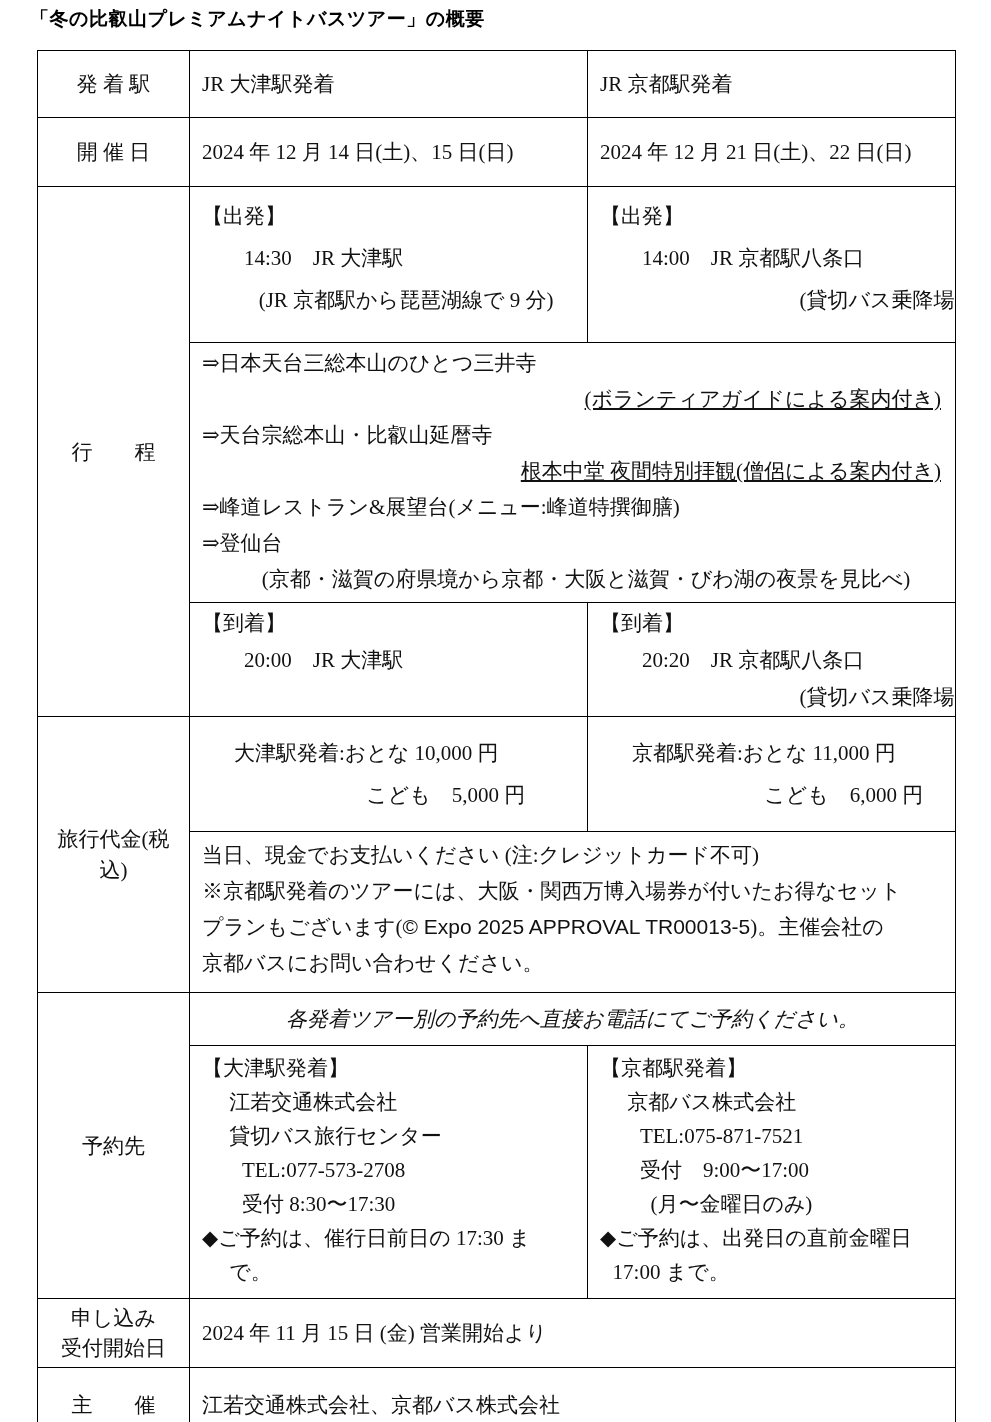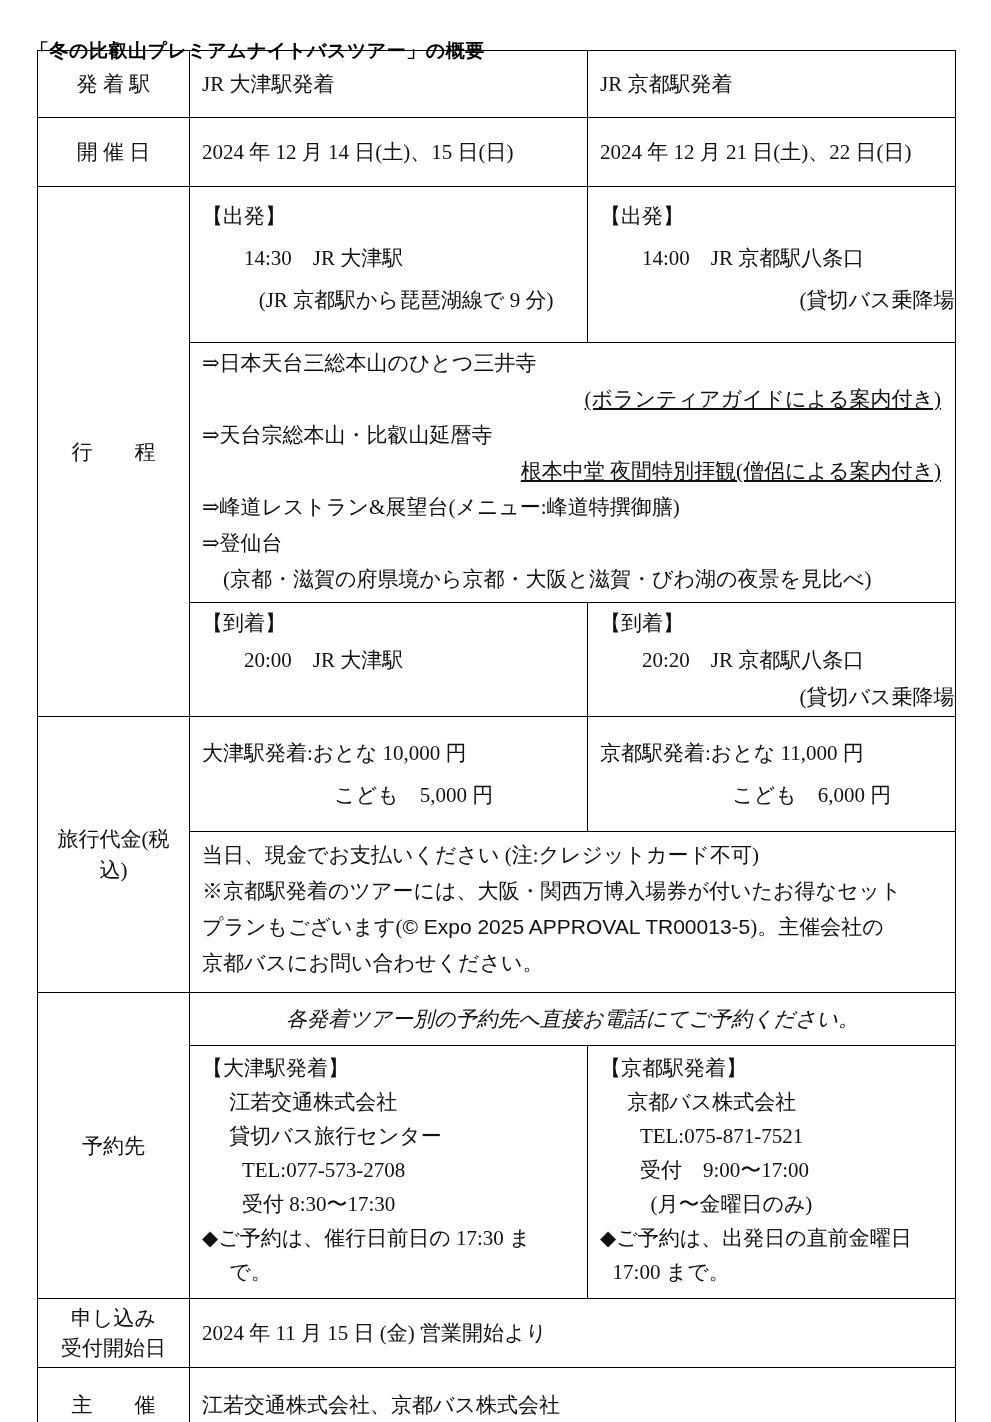--- a/index.html
+++ b/index.html
@@ -10,53 +10,52 @@
     color:#111;
     font-family:"Liberation Serif","DejaVu Serif",serif;
     font-size:21px;
     box-sizing:border-box;
   }
   .doc-title{
     position:absolute;left:30px;top:6px;
     font-family:"Liberation Sans","DejaVu Sans",sans-serif;
     font-weight:bold;font-size:19px;color:#000;
     letter-spacing:.5px;
-    margin-top:32px;
   }
   table.tour{
     position:absolute;left:37px;top:50px;
     border-collapse:collapse;table-layout:fixed;
     width:918px;
   }
   table.tour td{
     border:1.5px solid #000;
     padding:0;vertical-align:middle;
     overflow:hidden;
   }
   col.c1{width:152px}col.c2{width:398px}col.c3{width:368px}
   .lbl{text-align:center;}
   .lbl2{text-align:center;line-height:1.45;}
   .top{vertical-align:top !important;}
   .pad{padding-left:12px !important;padding-right:6px !important;}
   .ln{line-height:36px;white-space:nowrap;}
   .dep .ln{line-height:42px;}
   .arr .ln{line-height:37px;}
   .bk .ln{line-height:34px;}
-  .price .ln{line-height:42px;}
+  .price .ln{line-height:42px;margin-left:32px;}
   .note-cell .ln{line-height:36px;white-space:normal;}
   .dep{padding-top:8px !important;}
   .itin{padding-top:2px !important;margin-top:14px;}
   .arr{padding-top:2px !important;}
   .bk{padding-top:5px !important;}
   .note-cell{padding-top:5px !important;}
   .t2{padding-left:2em;}        
   .n-otsu{padding-left:2.7em;}  
   .n-kyoto{padding-left:9.5em;} 
   .right{text-align:right;padding-right:8px;text-decoration:underline;}
-  .ind1{padding-left:1em;}
+  .ind1{padding-left:1em;text-align:center;}
   .i1{padding-left:1.3em;}
   .i15{padding-left:1.9em;}
   .i2{padding-left:2.4em;}
   .i05{padding-left:.6em;}
   .p2{padding-left:6.3em;}      
   .center{text-align:center;font-style:italic;}
   .expo{font-family:"Liberation Sans","DejaVu Sans",sans-serif;}
 </style>
 </head>
 <body>

